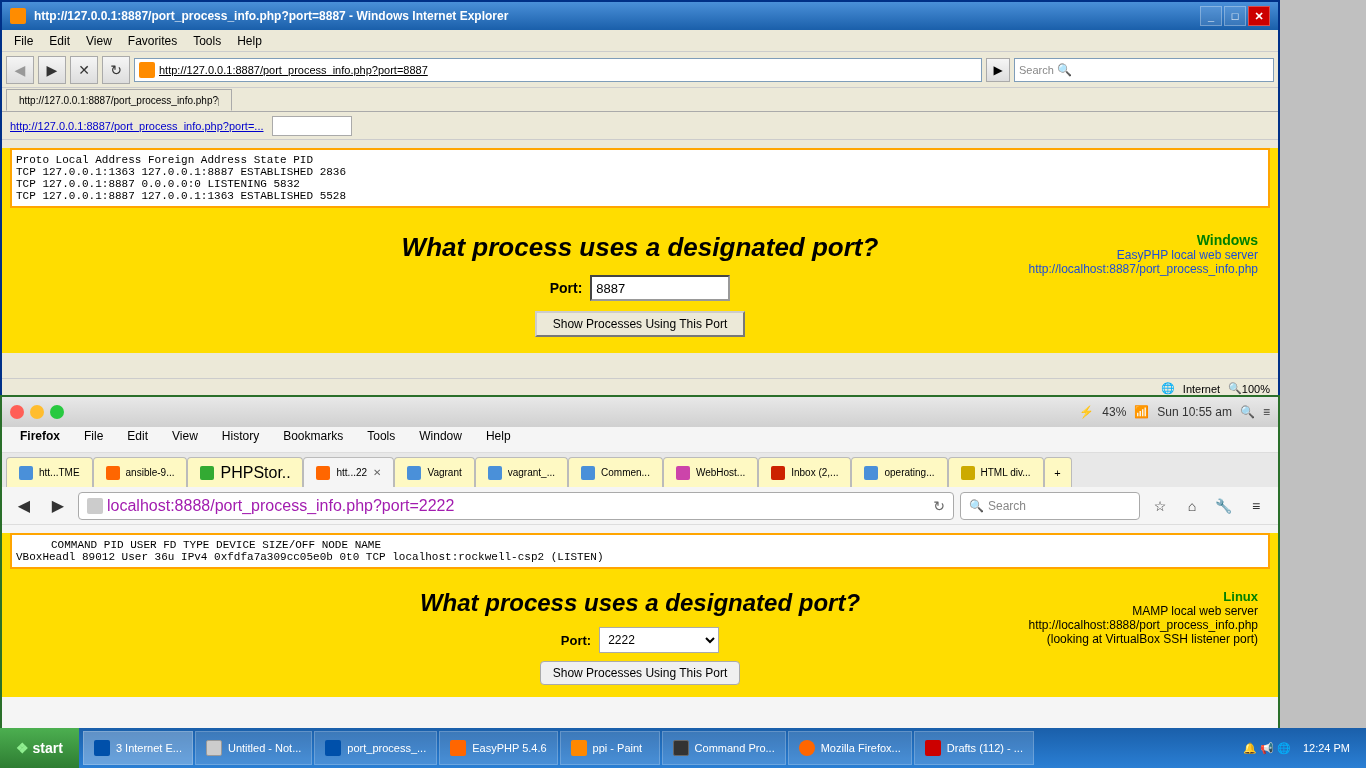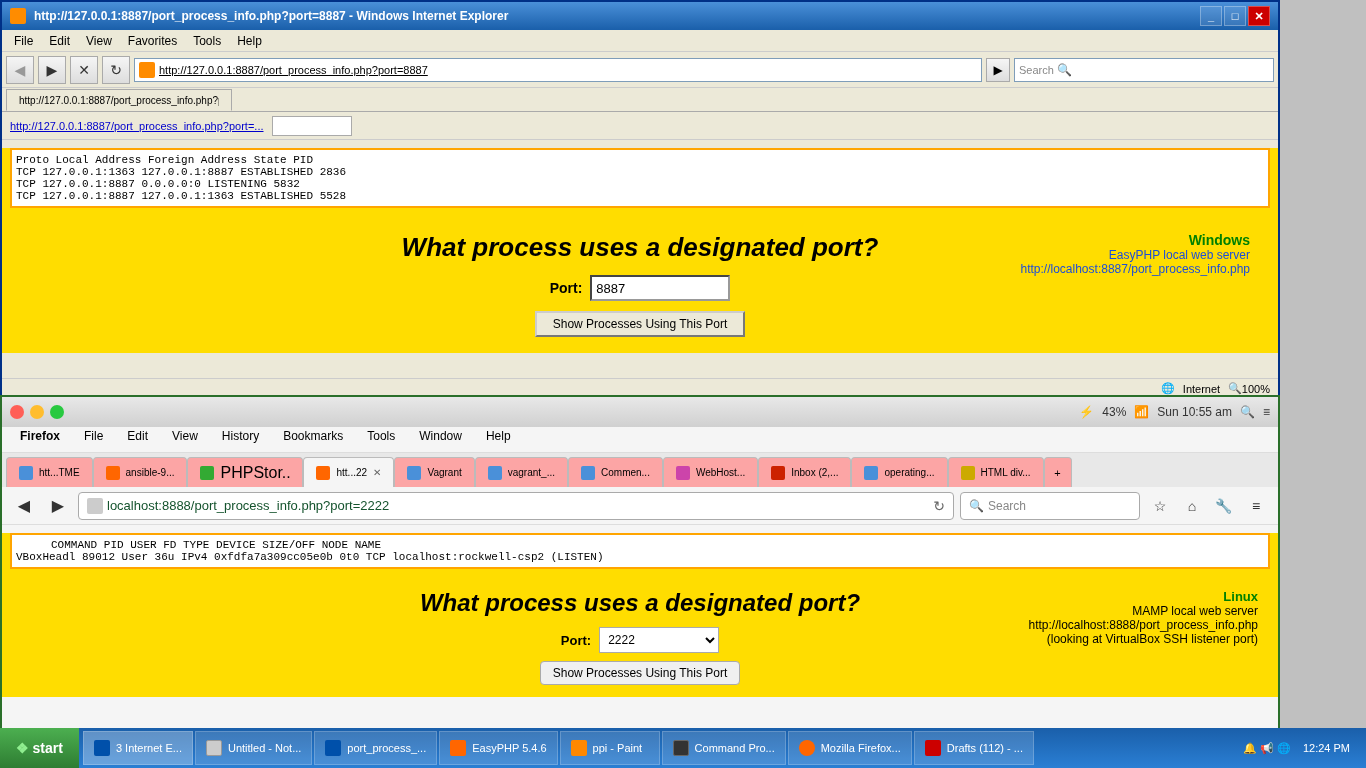--- a/index.html
+++ b/index.html
@@ -56,21 +56,21 @@
     .ff-traffic-lights { display: flex; gap: 6px; margin-right: 8px; }
     .ff-tl { width: 14px; height: 14px; border-radius: 50%; cursor: pointer; }
     .ff-tl.close { background: #ff5f57; }
     .ff-tl.min { background: #ffbd2e; }
     .ff-tl.max { background: #28c940; }
 
     .ff-menu { background: #f5f5f5; height: 26px; display: flex; align-items: flex-start; padding: 0 8px; border-bottom: 1px solid #ddd; gap: 4px; }
     .ff-menu-item { padding: 2px 10px; font-size: 12px; cursor: pointer; border-radius: 4px; }
 
     .ff-tabbar { background: #e8e8e8; height: 34px; display: flex; align-items: flex-end; padding: 0 4px; }
-    .ff-tab { height: 30px; padding: 0 12px; background: #fca5a5; border: 1px solid #bbb; border-bottom: none; border-radius: 4px 4px 0 0; font-size: 11px; display: flex; align-items: center; gap: 6px; cursor: pointer; min-width: 80px; max-width: 140px; }
+    .ff-tab { height: 30px; padding: 0 12px; background: #fef9c3; border: 1px solid #bbb; border-bottom: none; border-radius: 4px 4px 0 0; font-size: 11px; display: flex; align-items: center; gap: 6px; cursor: pointer; min-width: 80px; max-width: 140px; }
     .ff-tab.active { background: #f5f5f5; }
     .ff-tab-close { color: #666; font-size: 10px; }
     .ff-tab-icon { width: 14px; height: 14px; border-radius: 2px; flex-shrink: 0; }
     .ff-tab-icon.blue { background: #4a90d9; }
     .ff-tab-icon.orange { background: #ff6600; }
     .ff-tab-icon.green { background: #33aa33; }
     .ff-tab-icon.red { background: #cc2200; }
     .ff-tab-icon.pink { background: #cc44aa; }
     .ff-tab-icon.yellow { background: #ccaa00; }
 
@@ -159,21 +159,21 @@
 
     <div class="ie-netstat-table">
       <div class="ie-netstat-row">Proto Local Address          Foreign Address        State           PID</div>
       <div class="ie-netstat-row">TCP   127.0.0.1:1363         127.0.0.1:8887         ESTABLISHED     2836</div>
       <div class="ie-netstat-row">TCP   127.0.0.1:8887         0.0.0.0:0              LISTENING       5832</div>
       <div class="ie-netstat-row">TCP   127.0.0.1:8887         127.0.0.1:1363         ESTABLISHED     5528</div>
     </div>
 
     <div class="ie-page-body" style="position:relative; background:#ffdd00; padding:16px 20px;">
       <h1 class="ie-page-title" style="font-size:26px; font-style:italic; margin-bottom:12px;">What process uses a designated port?</h1>
-      <div class="ie-os-info" style="position:absolute; right:28px; top:16px; text-align:right;">
+      <div class="ie-os-info" style="position:absolute; right:20px; top:16px; text-align:right;">
         <div class="ie-os-label" style="color:green; font-size:14px; font-weight:bold;">Windows</div>
         <div class="ie-os-server">EasyPHP local web server</div>
         <div class="ie-os-server">http://localhost:8887/port_process_info.php</div>
       </div>
       <div class="ie-port-form" style="margin-bottom:10px;">
         <span class="ie-port-label" style="font-size:14px; font-weight:bold;">Port:</span>
         <input class="ie-port-input" type="text" value="8887" style="width: 140px; height: 26px; border: 2px inset rgb(153, 153, 153); padding: 0px 4px; font-size: 13px;">
       </div>
       <br>
       <button class="ie-submit-btn" style="padding:4px 16px; border:2px outset #ccc; background:#ece9d8; font-size:12px; cursor:pointer;">Show Processes Using This Port</button>
@@ -267,21 +267,21 @@
       <span style="font-size:10px; white-space:nowrap; overflow:hidden; max-width:70px;">HTML div...</span>
     </div>
     <div class="ff-tab" style="min-width:28px; max-width:28px; justify-content:center;">+</div>
   </div>
 
   <div class="ff-navbar">
     <button class="ff-nav-btn">◀</button>
     <button class="ff-nav-btn">▶</button>
     <div class="ff-address-bar">
       <div style="width:16px; height:16px; background:#ccc; border-radius:2px; margin-right:4px; flex-shrink:0;"></div>
-      <span style="flex:1; font-size:13px; color:#14532d;">localhost:8888/port_process_info.php?port=2222</span>
+      <span style="flex:1; font-size:16px; color:#a21caf;">localhost:8888/port_process_info.php?port=2222</span>
       <span class="ff-reload-btn">↻</span>
     </div>
     <div class="ff-search-bar">
       <span style="margin-right:4px;">🔍</span>
       <span style="color:#888; font-size:12px;">Search</span>
     </div>
     <div class="ff-icons-right">
       <button class="ff-icon-btn">☆</button>
       <button class="ff-icon-btn">⌂</button>
       <button class="ff-icon-btn">🔧</button>

